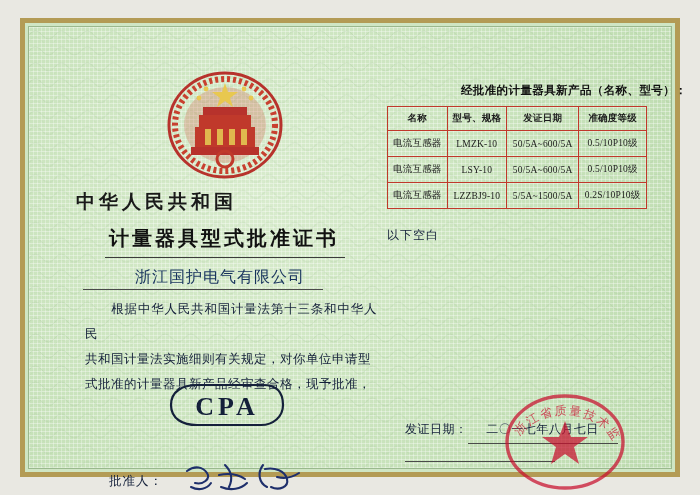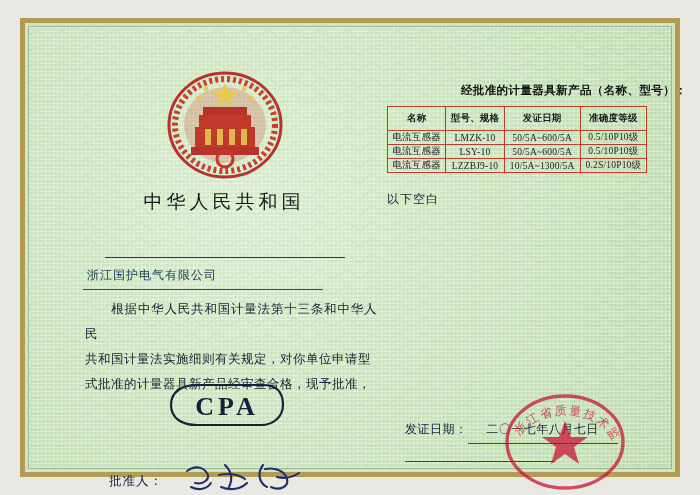--- a/index.html
+++ b/index.html
@@ -54,27 +54,27 @@
     left: 40px; top: 34px;
     width: 310px; height: 425px;
   }
   .emblem {
     position: absolute;
     left: 92px; top: 6px;
     width: 128px; height: 118px;
   }
   .title-cn {
     position: absolute;
-    left: 0; top: 128px;
+    left: 7px; top: 128px;
     width: 310px;
-    text-align: center;
+    text-align: left;
     font-size: 19px;
     letter-spacing: 4px;
     color: #1a1a1a;
-    font-weight: 400;
+    font-weight: 700;
   }
   .title-cn2 {
     position: absolute;
     left: 0; top: 164px;
     width: 310px;
     text-align: center;
     font-size: 20px;
     letter-spacing: 3px;
     color: #111111;
     font-weight: 700;
@@ -82,23 +82,24 @@
   .title-underline {
     position: absolute;
     left: 36px; top: 196px;
     width: 240px;
     border-bottom: 1.5px solid #3b3b3b;
   }
   .company {
     position: absolute;
     left: 18px; top: 206px;
     width: 292px;
-    font-size: 12px;
+    font-size: 16px;
     color: #16325c;
     letter-spacing: 1px;
+    padding-left: 48px;
   }
   .company-underline {
     position: absolute;
     left: 14px; top: 228px;
     width: 240px;
     border-bottom: 1px solid #4a4a4a;
   }
   .body-text {
     position: absolute;
     left: 16px; top: 236px;
@@ -156,21 +157,21 @@
   table.approved {
     border-collapse: collapse;
     width: 260px;
     background: transparent;
   }
   table.approved th, table.approved td {
     border: 1px solid #c0392b;
     color: #1b1b1b;
     font-size: 9.5px;
     text-align: center;
-    padding: 0 2px;
+    padding: 6px 2px;
     white-space: nowrap;
     letter-spacing: 0.2px;
   }
   table.approved th {
     font-weight: 700;
     font-size: 9.5px;
     padding: 5px 2px;
   }
   .blank-note {
     margin-top: 18px;
@@ -249,20 +250,21 @@
           <circle cx="45" cy="22" r="2.4" fill="#e8c84f"></circle>
           <circle cx="38" cy="31" r="2.4" fill="#e8c84f"></circle>
           <circle cx="83" cy="22" r="2.4" fill="#e8c84f"></circle>
           <circle cx="90" cy="31" r="2.4" fill="#e8c84f"></circle>
 
           <circle cx="64" cy="92" r="8" fill="none" stroke="#c0392b" stroke-width="3"></circle>
         </g>
       </svg>
 
       <div class="title-cn">中华人民共和国</div>
+      <div class="title-cn2">计量器具型式批准证书</div>
       <div class="title-underline"></div>
 
       <div class="company">浙江国护电气有限公司</div>
       <div class="company-underline"></div>
 
       <div class="body-text">
         <span class="indent"></span><span>根据中华人民共和国计量法第十三条和中华人民</span><br>
         <span>共和国计量法实施细则有关规定，对你单位申请型</span><br>
         <span>式批准的计量器具新产品经审查合格，现予批准，</span><br>
       </div>
@@ -308,21 +310,21 @@
           </tr>
           <tr>
             <td>电流互感器</td>
             <td>LSY-10</td>
             <td>50/5A~600/5A</td>
             <td>0.5/10P10级</td>
           </tr>
           <tr>
             <td>电流互感器</td>
             <td>LZZBJ9-10</td>
-            <td>10/5A~1300/5A</td>
+            <td>5/5A~1500/5A</td>
             <td>0.2S/10P10级</td>
           </tr>
         </tbody>
       </table>
 
       <div class="blank-note">以下空白</div>
     </div>
 
     <div class="issue-block">
       <div class="issue-line">

